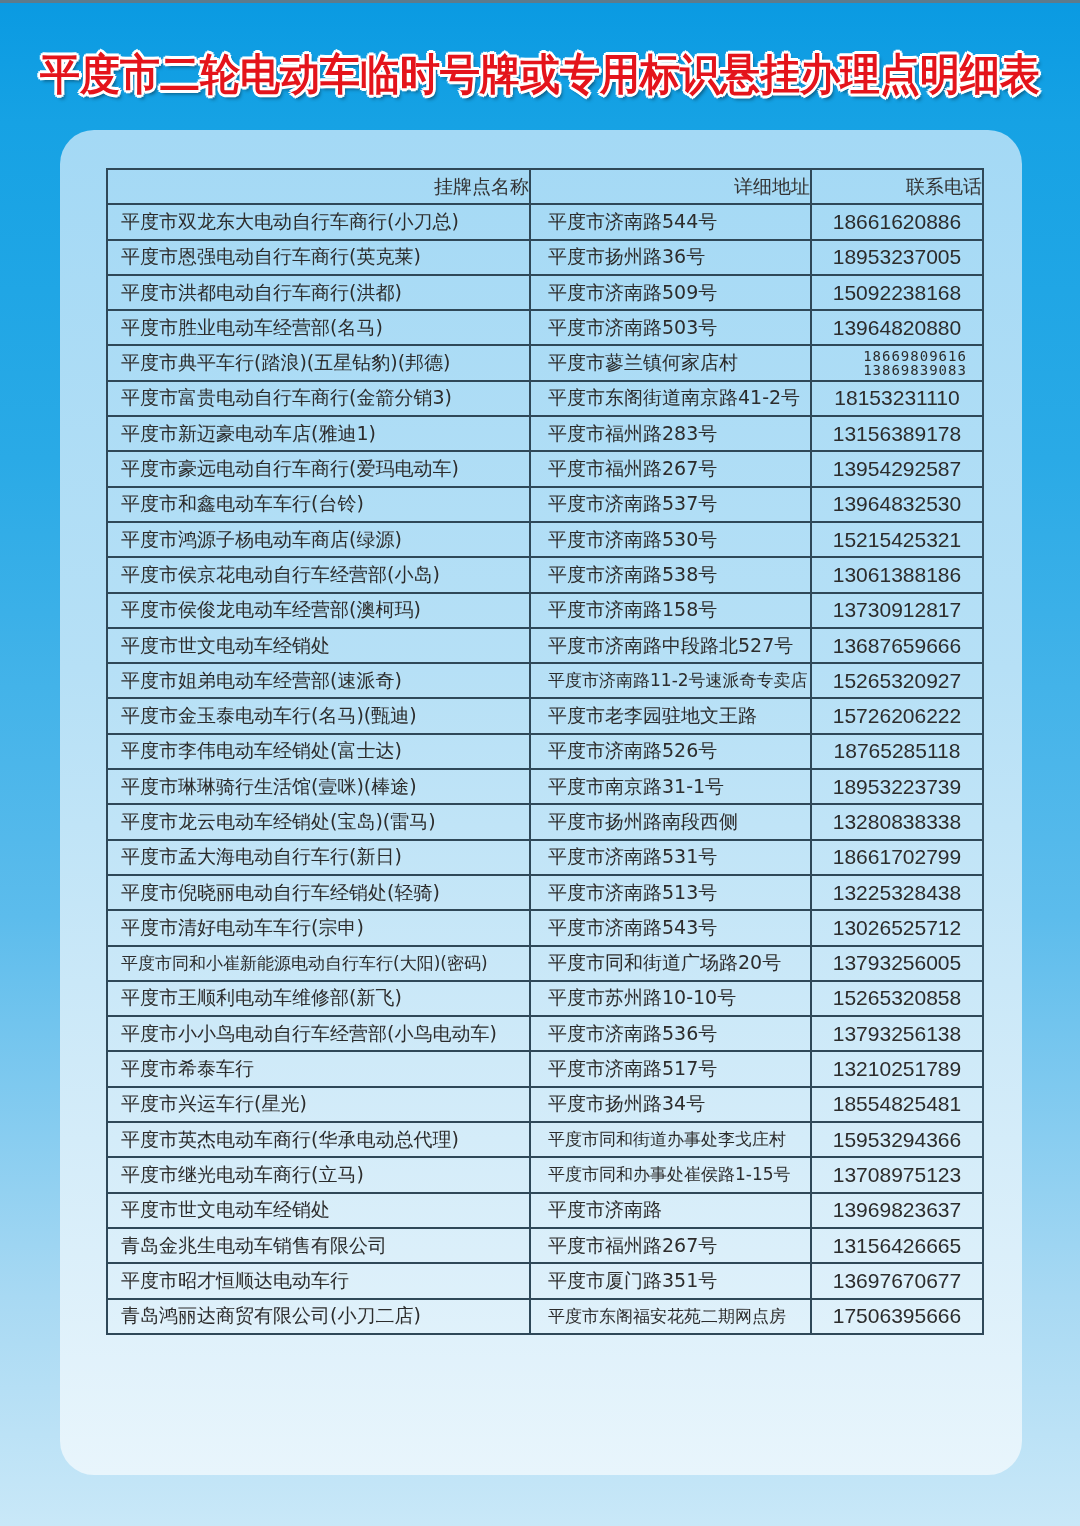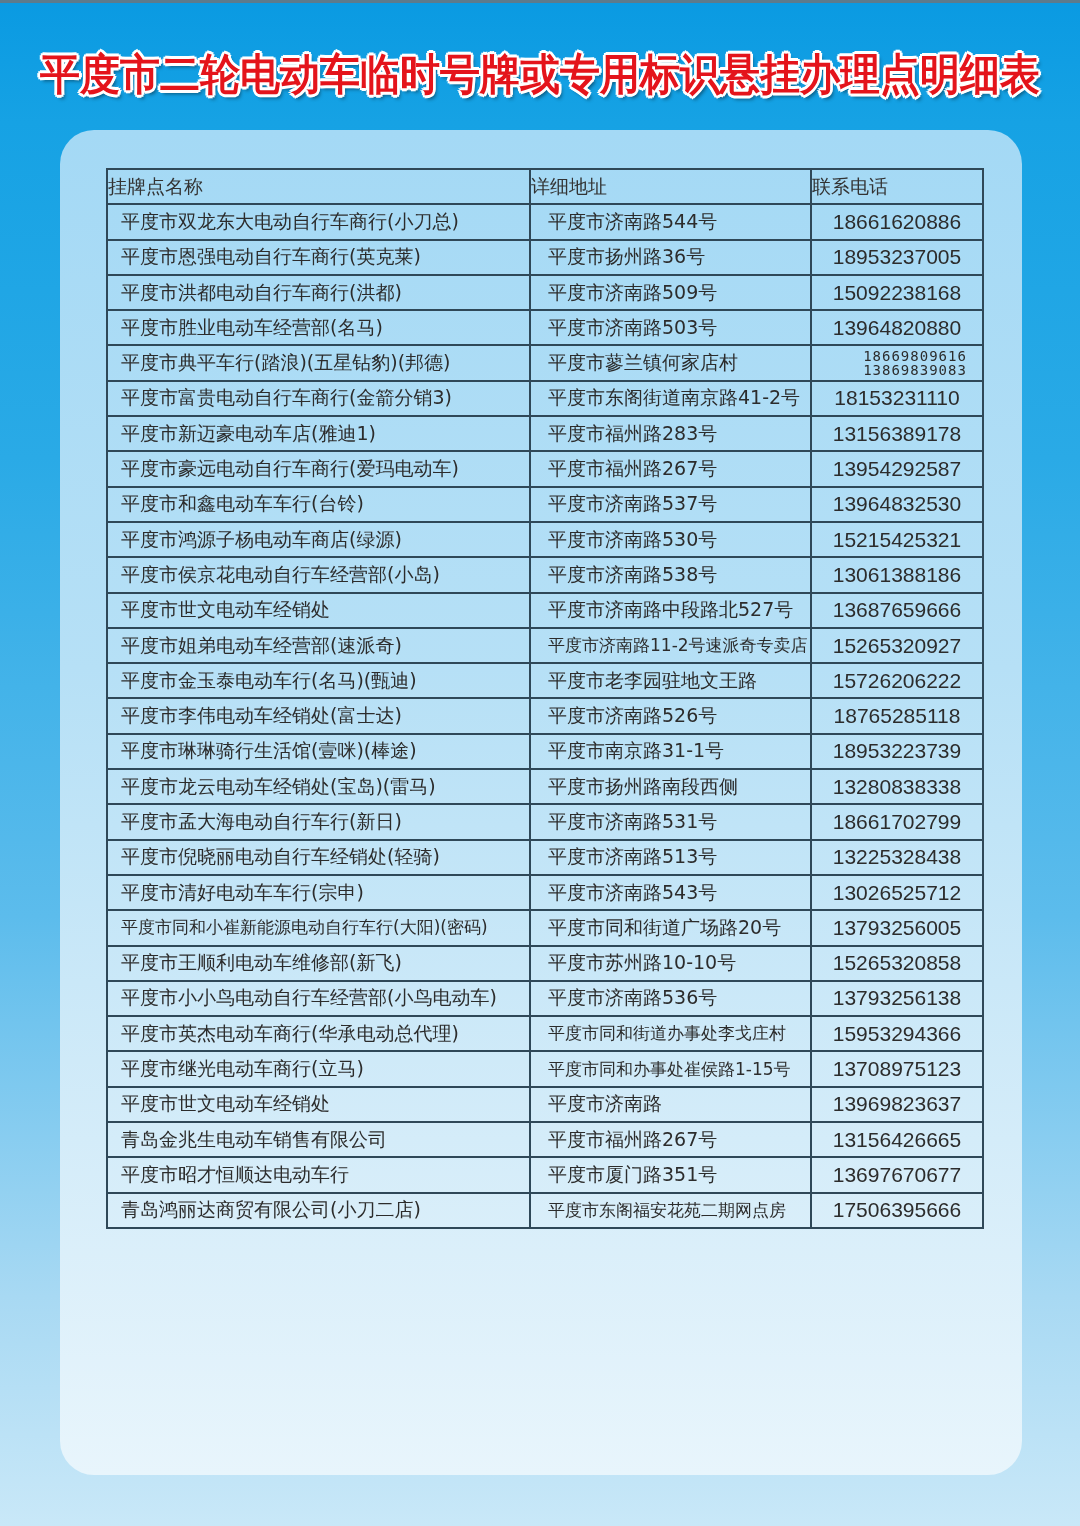--- a/index.html
+++ b/index.html
@@ -25,21 +25,21 @@
     background: linear-gradient(180deg, #a4d9f5 0%, #b6e0f6 40%, #d4ecf9 75%, #e8f5fc 100%);
   }
   .table {
     position: absolute; left: 106px; top: 168px; width: 876px;
     border-collapse: collapse; table-layout: fixed;
   }
   .table td, .table th {
     border: 2px solid #2f4858; height: 33.3px; padding: 0; font-weight: normal;
     color: #2c2c2c; font-size: 19px; white-space: nowrap; overflow: hidden;
   }
-  .table th { text-align: left; color: #333; font-size: 19px; }
+  .table th { text-align: right; color: #333; font-size: 19px; padding-left: 28px; }
   .col-name { width: 423px; }
   .col-addr { width: 281px; }
   .col-phone { width: 172px; }
   .c-name { padding-left: 13px !important; }
   .c-addr { padding-left: 17px !important; border-radius: 14px; }
   .c-phone { text-align: center; font-family: "Liberation Sans", sans-serif; font-size: 21px !important; }
   .c-phone .double { display: block; font-size: 14px; line-height: 14px; letter-spacing: 1px; font-family: "DejaVu Sans Mono", monospace; padding-left: 36px; }
   .small { font-size: 17px !important; }
   .watermark {
     position: absolute; left: 858px; top: 1545px; font-size: 25px; color: #ec4899;
@@ -121,20 +121,25 @@
         <td class="c-name">平度市鸿源子杨电动车商店(绿源)</td>
         <td class="c-addr">平度市济南路530号</td>
         <td class="c-phone">15215425321</td>
       </tr>
       <tr>
         <td class="c-name">平度市侯京花电动自行车经营部(小岛)</td>
         <td class="c-addr">平度市济南路538号</td>
         <td class="c-phone">13061388186</td>
       </tr>
       <tr>
+        <td class="c-name">平度市侯俊龙电动车经营部(澳柯玛)</td>
+        <td class="c-addr">平度市济南路158号</td>
+        <td class="c-phone">13730912817</td>
+      </tr>
+      <tr>
         <td class="c-name">平度市世文电动车经销处</td>
         <td class="c-addr">平度市济南路中段路北527号</td>
         <td class="c-phone">13687659666</td>
       </tr>
       <tr>
         <td class="c-name">平度市姐弟电动车经营部(速派奇)</td>
         <td class="c-addr small">平度市济南路11-2号速派奇专卖店</td>
         <td class="c-phone">15265320927</td>
       </tr>
       <tr>
@@ -181,20 +186,30 @@
         <td class="c-name">平度市王顺利电动车维修部(新飞)</td>
         <td class="c-addr">平度市苏州路10-10号</td>
         <td class="c-phone">15265320858</td>
       </tr>
       <tr>
         <td class="c-name">平度市小小鸟电动自行车经营部(小鸟电动车)</td>
         <td class="c-addr">平度市济南路536号</td>
         <td class="c-phone">13793256138</td>
       </tr>
       <tr>
+        <td class="c-name">平度市希泰车行</td>
+        <td class="c-addr">平度市济南路517号</td>
+        <td class="c-phone">13210251789</td>
+      </tr>
+      <tr>
+        <td class="c-name">平度市兴运车行(星光)</td>
+        <td class="c-addr">平度市扬州路34号</td>
+        <td class="c-phone">18554825481</td>
+      </tr>
+      <tr>
         <td class="c-name">平度市英杰电动车商行(华承电动总代理)</td>
         <td class="c-addr small">平度市同和街道办事处李戈庄村</td>
         <td class="c-phone">15953294366</td>
       </tr>
       <tr>
         <td class="c-name">平度市继光电动车商行(立马)</td>
         <td class="c-addr small">平度市同和办事处崔侯路1-15号</td>
         <td class="c-phone">13708975123</td>
       </tr>
       <tr>

